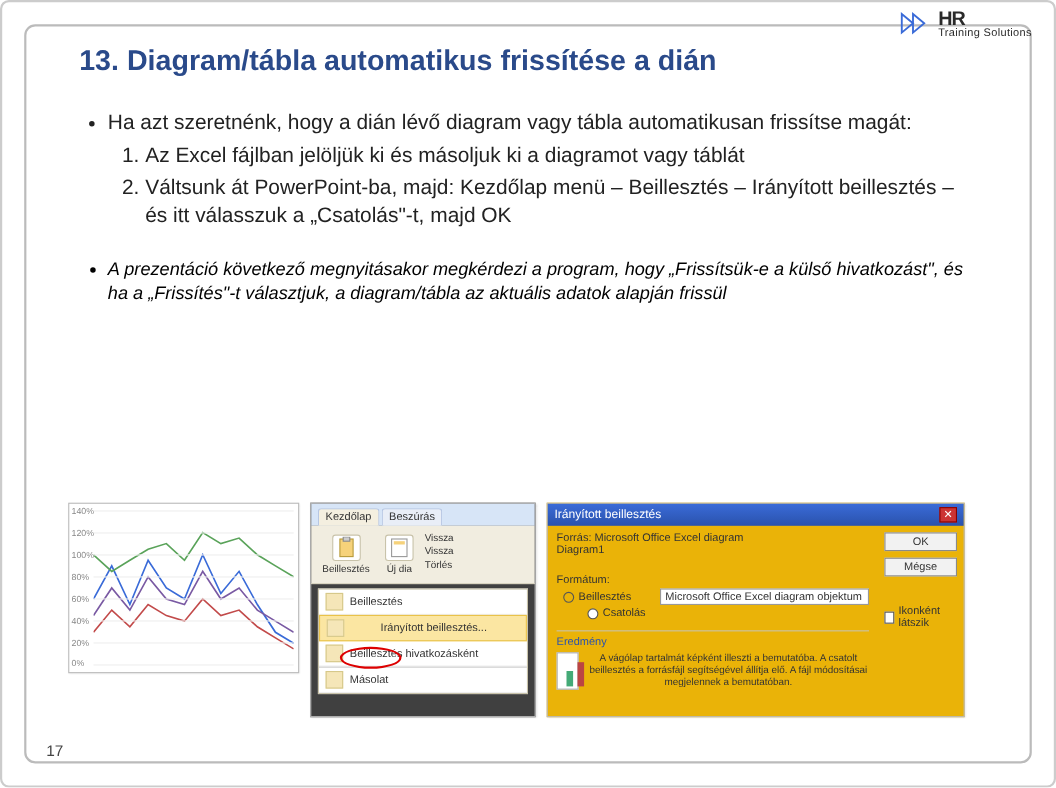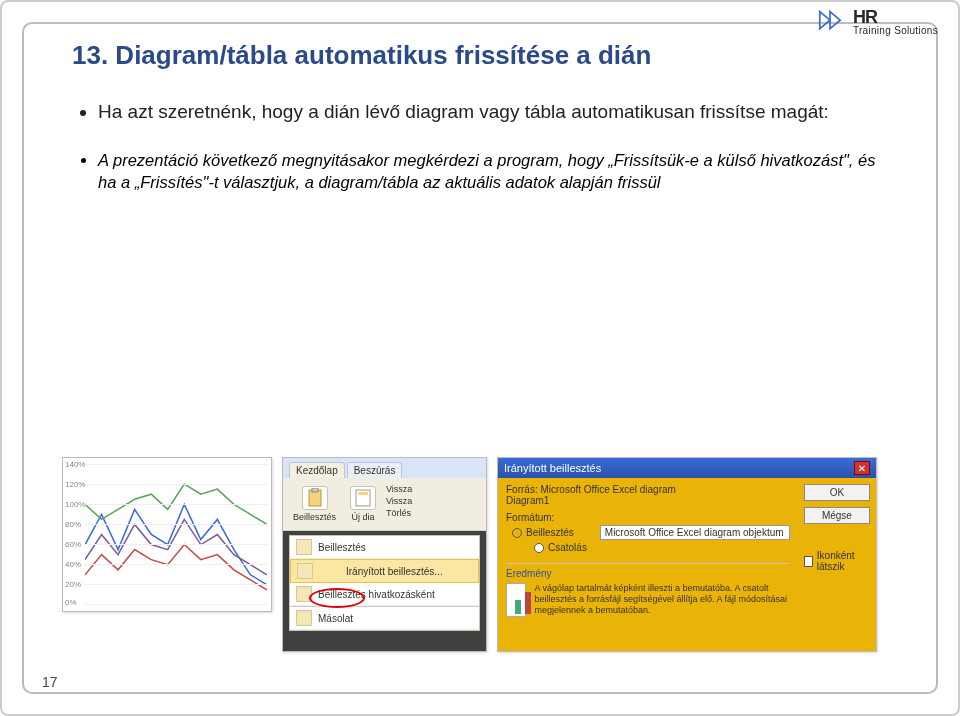--- a/index.html
+++ b/index.html
@@ -14,21 +14,21 @@
   .inner-frame {
     position: absolute;
     top: 20px; left: 20px; right: 20px; bottom: 20px;
     border: 2px solid #bbb;
     border-radius: 10px;
     z-index: 1;
   }
   .logo {
     position: absolute;
     top: 6px; right: 20px;
-    display: flex; gap: 6px;
+    display: flex; align-items: center; gap: 6px;
     z-index: 3;
   }
   .logo-icon {
     width: 34px; height: 26px;
     position: relative;
   }
   .logo-icon svg { width: 100%; height: 100%; }
   .logo-text { display: flex; flex-direction: column; line-height: 1; }
   .logo-text .hr { font-size: 18px; font-weight: bold; color: #2a2a2a; letter-spacing: -1px; }
   .logo-text .ts { font-size: 10px; color: #2a2a2a; letter-spacing: 0.3px; }
@@ -86,21 +86,21 @@
   .shot3 .dbody { display:flex; flex:1; }
   .shot3 .dleft { flex:1; padding:6px 8px; font-size:10px; }
   .shot3 .dright { width:92px; padding:6px; display:flex; flex-direction:column; gap:6px; }
   .shot3 .btn { background:#f2f2f2; border:1px solid #8a8a8a; font-size:10px; padding:2px 6px; text-align:center; }
   .shot3 .rad { display:flex; align-items:center; gap:4px; margin:2px 0 2px 6px; }
   .shot3 .rad .rc { width:10px; height:10px; border:1px solid #555; border-radius:50%; display:inline-flex; align-items:center; justify-content:center; }
   .shot3 .rad .rc.sel::after { content:""; width:5px; height:5px; background:#333; border-radius:50%; }
   .shot3 .sel { border:1px solid #999; background:#fff; padding:1px 4px; width:190px; display:inline-block; margin-left:22px; }
   .shot3 .chk { display:flex; align-items:center; gap:4px; margin-top:20px; }
   .shot3 .cb { width:11px; height:11px; border:1px solid #555; background:#fff; }
-  .shot3 .result { border-top:1px solid #c9c3aa; margin-top:8px; padding:4px 8px; font-size:10px; display:flex; gap:8px; }
+  .shot3 .result { border-top:1px solid #c9c3aa; margin-top:8px; padding:4px 8px; font-size:10px; display:flex; gap:8px;text-align:center; }
   .shot3 .chart-thumb { width:46px; height:34px; border:1px solid #aaa; background:#fff; position:relative; }
   .shot3 .chart-thumb::before, .shot3 .chart-thumb::after { content:""; position:absolute; width:6px; background:#4a7; bottom:2px; }
   .shot3 .chart-thumb::before { left:8px; height:14px; }
   .shot3 .chart-thumb::after { left:18px; height:22px; background:#b44; }
   .shot3 .close { width:16px; height:14px; background:#c33; color:#fff; font-size:10px; display:flex; align-items:center; justify-content:center; border:1px solid #800; }
 
   .red-ring {
     position:absolute; width:56px; height:20px; border:2px solid #d00; border-radius:50%;
     left: 307px; top: 586px; z-index:5;
   }
@@ -126,20 +126,24 @@
 Solutions</span>
     </div>
   </div>
 
   <div class="content">
     <h1 class="title">13. Diagram/tábla automatikus frissítése a dián</h1>
 
     <ul class="body-list">
       <li>
         <span>Ha azt szeretnénk, hogy a dián lévő diagram vagy tábla automatikusan frissítse magát:</span>
+        <ol class="num-list">
+          <li>Az Excel fájlban jelöljük ki és másoljuk ki a diagramot vagy táblát</li>
+          <li>Váltsunk át PowerPoint-ba, majd: Kezdőlap menü – Beillesztés – Irányított beillesztés – és itt válasszuk a „Csatolás"-t, majd OK</li>
+        </ol>
       </li>
     </ul>
 
     <ul class="note-list">
       <li class="em">A prezentáció következő megnyitásakor megkérdezi a program, hogy „Frissítsük-e a külső hivatkozást", és ha a „Frissítés"-t választjuk, a diagram/tábla az aktuális adatok alapján frissül</li>
     </ul>
   </div>
 
   <div class="shots">
 
@@ -217,21 +221,21 @@
 
     <div class="shot shot3">
       <div class="titlebar">
         <span>Irányított beillesztés</span>
         <span class="close">✕</span>
       </div>
       <div class="dbody">
         <div class="dleft">
           <div><span>Forrás:</span> <span style="white-space:pre-line;">Microsoft Office Excel diagram
 Diagram1</span></div>
-          <div style="margin-top:6px;"><span>Formátum:</span></div>
+          <div style="margin-top:16px;"><span>Formátum:</span></div>
           <div class="rad">
               <span class="rc"></span>
               <span>Beillesztés</span>
             <span class="sel">Microsoft Office Excel diagram objektum</span>
           </div>
           <div class="rad">
               <span class="rc sel"></span>
               <span>Csatolás</span>
             </div>
           <div style="border-top:1px solid #c9c3aa;margin-top:10px;padding-top:4px;color:#2a52ac;">Eredmény</div>

